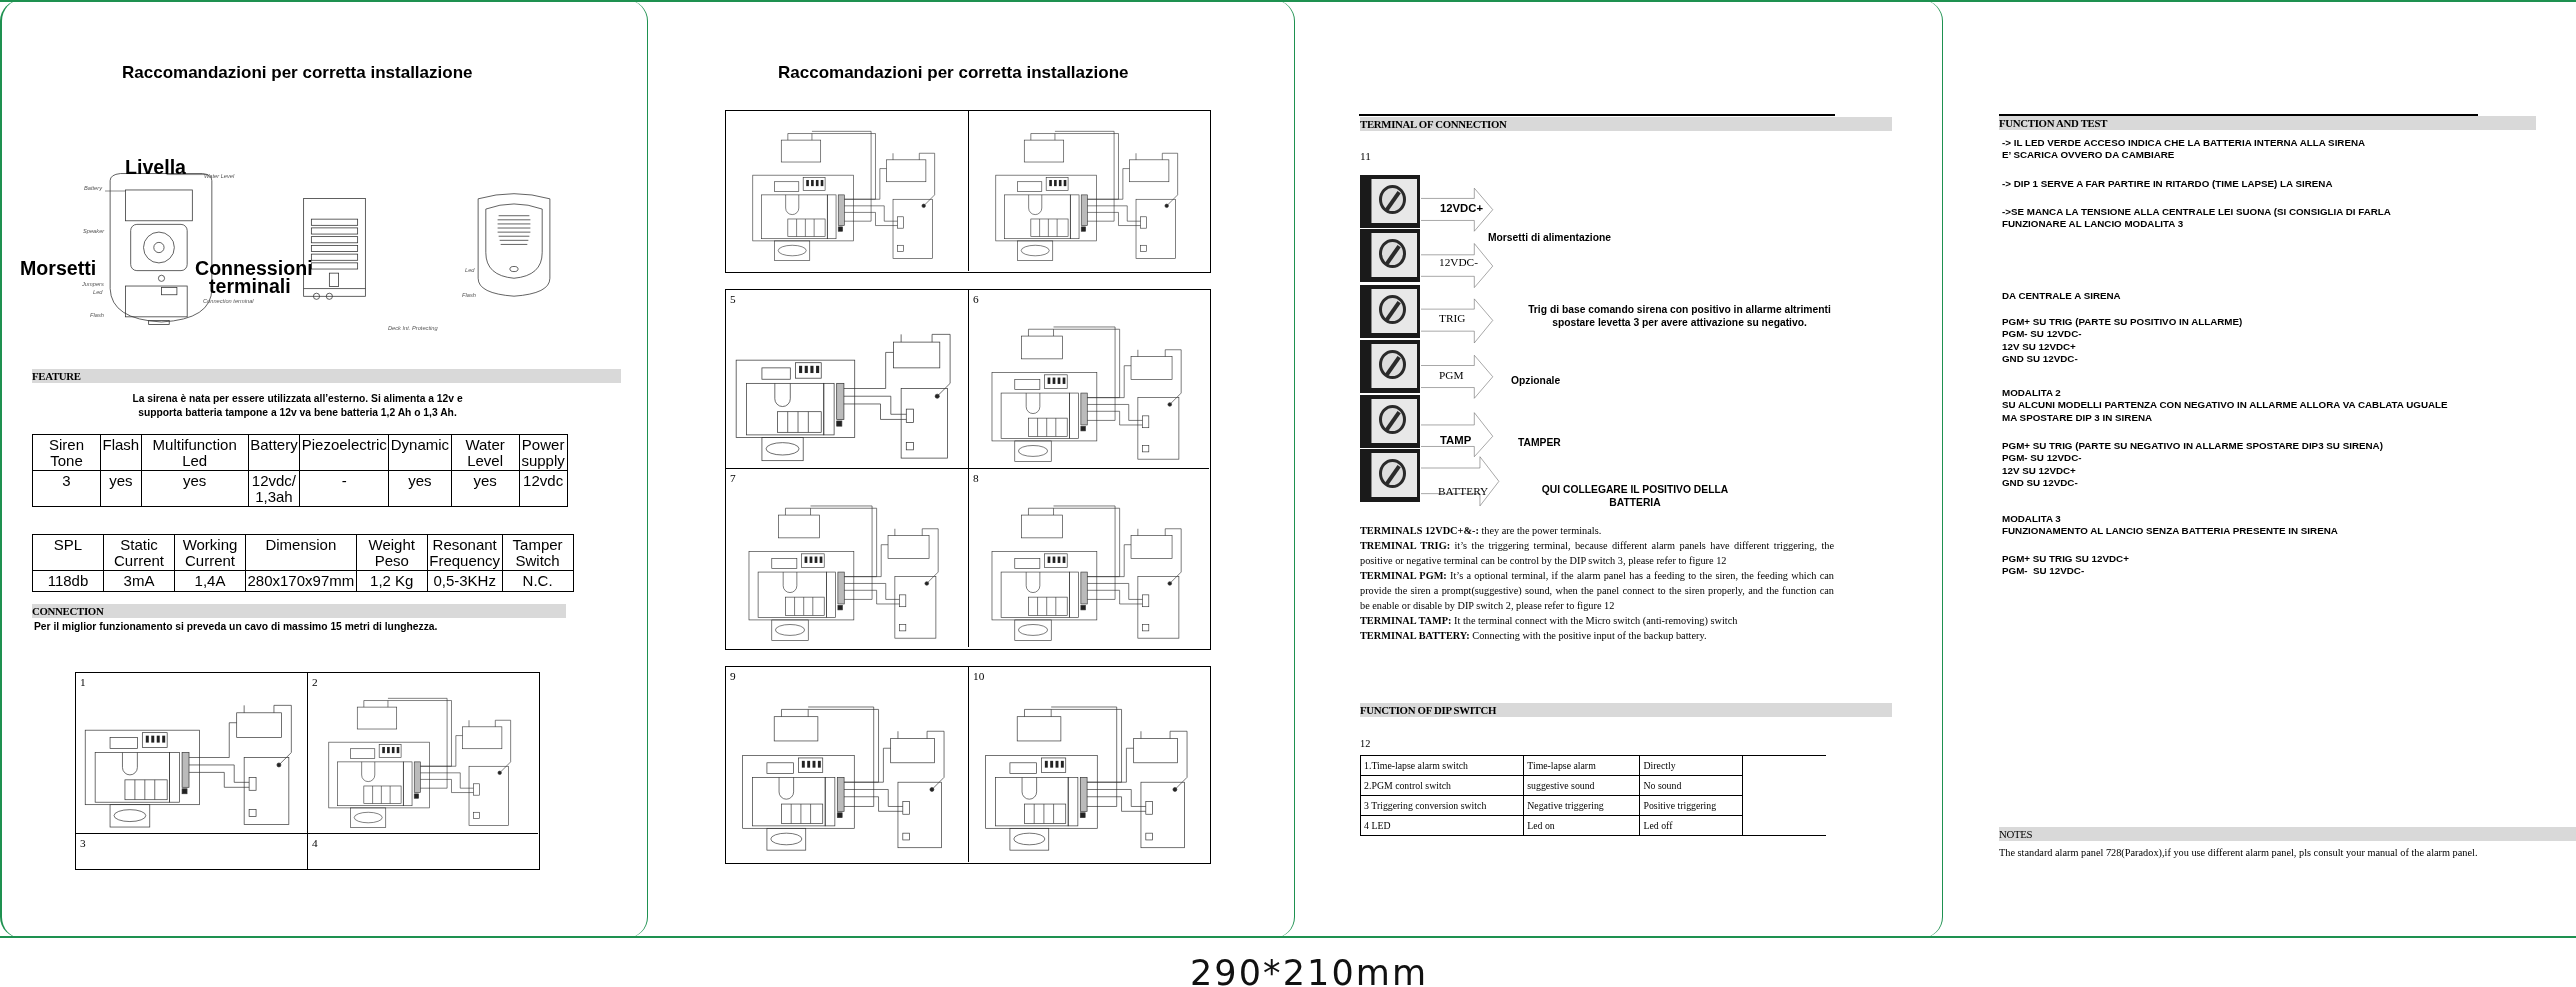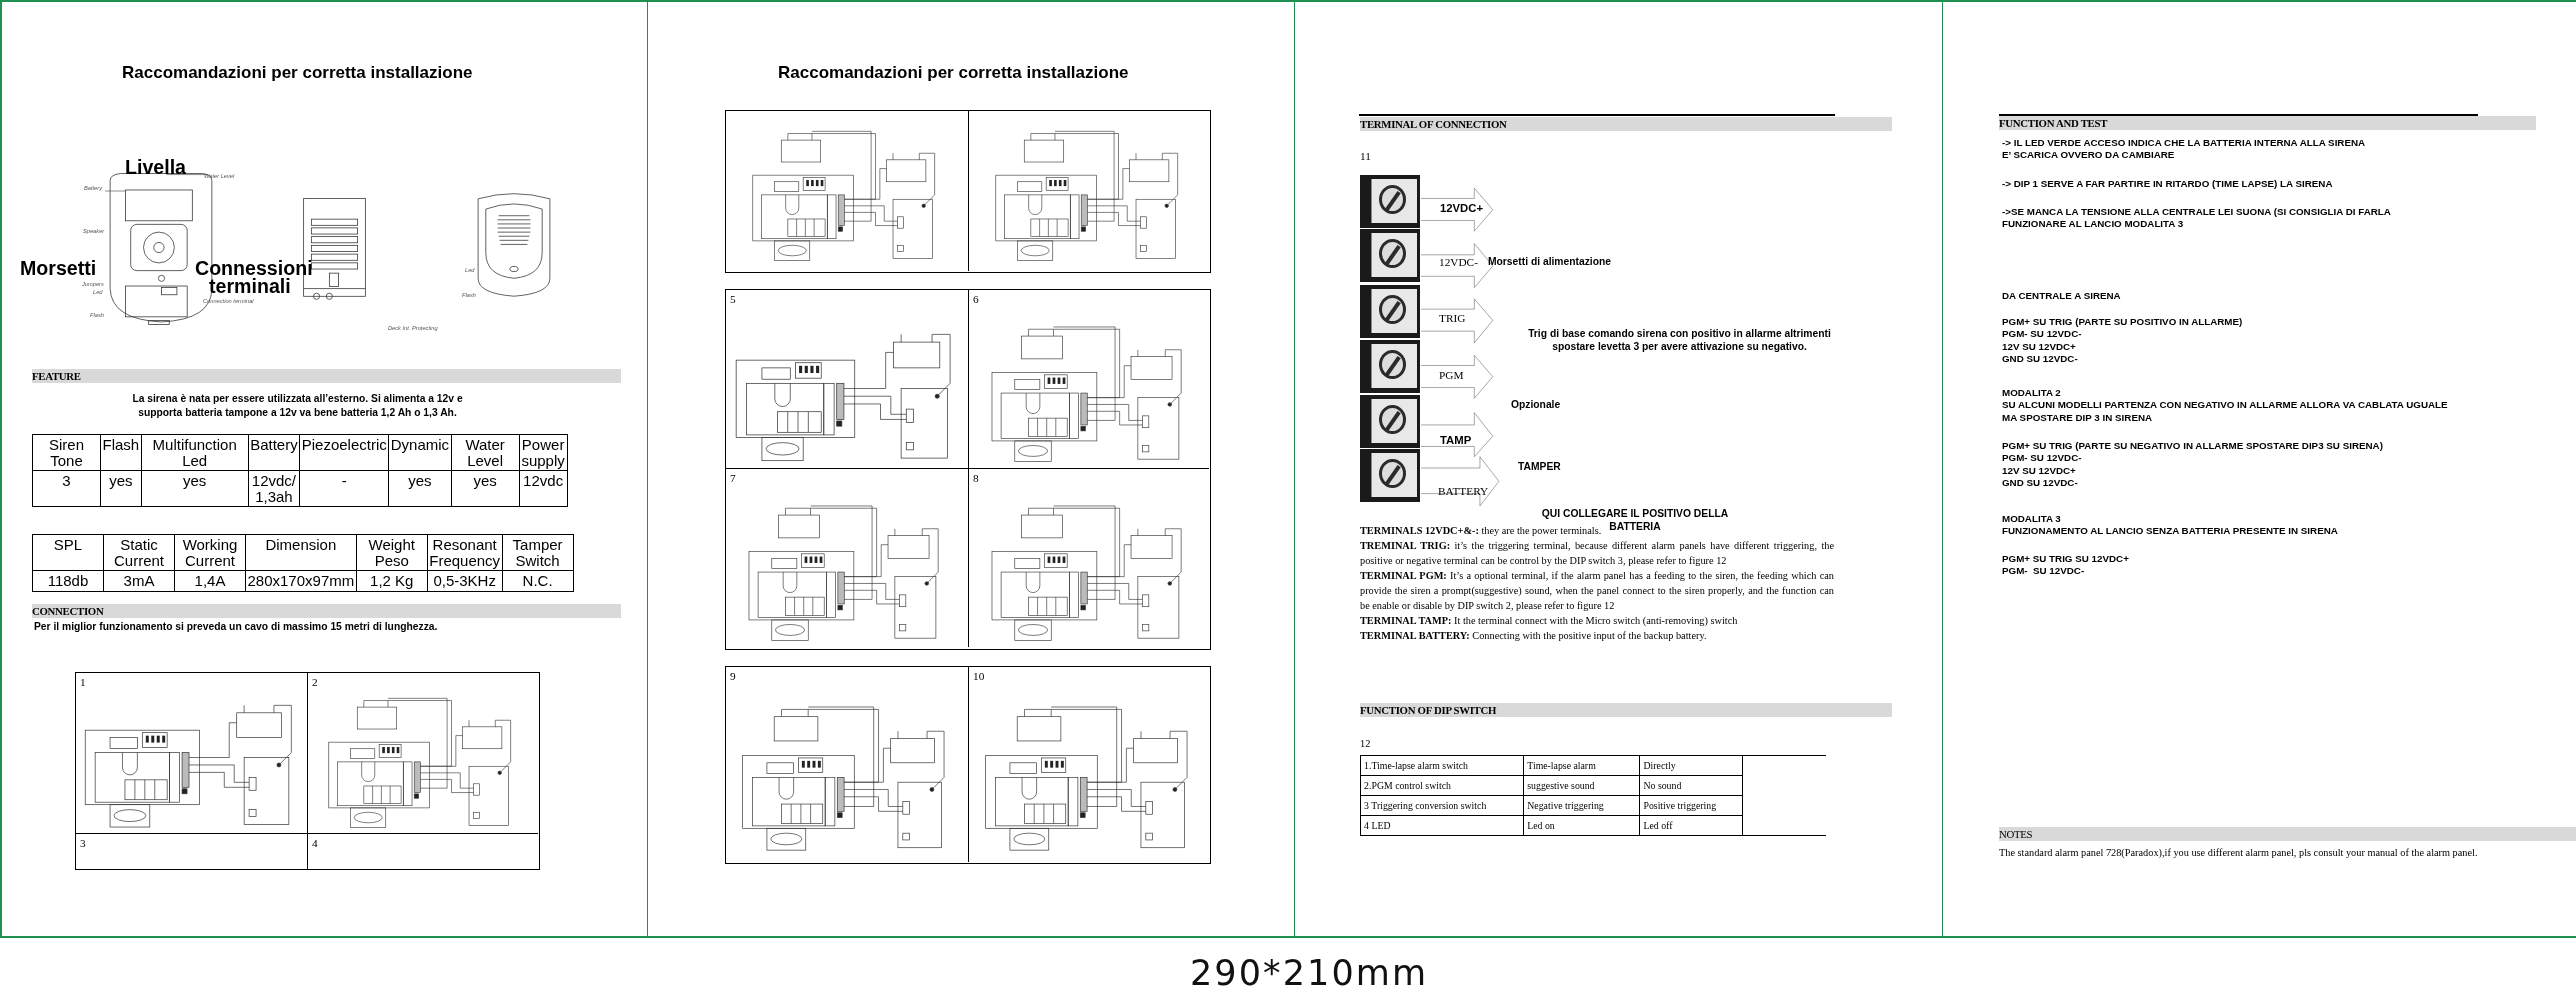--- a/index.html
+++ b/index.html
@@ -1,20 +1,20 @@
 <!DOCTYPE html>
 <html style="font-size:8.2px"><head>
 <meta charset="utf-8">
 <style>
   html, body { margin:0; padding:0; background:#ffffff; }
   body { width:2589px; height:987px; position:relative; overflow:hidden; color:#000;
          font-family:"Liberation Sans", sans-serif; }
   .sheet { position:absolute; left:0; top:0; width:2589px; height:938px;
            border-top:2.1px solid #1e9150; border-bottom:2.6px solid #1e9150; box-sizing:border-box; }
-  .page { position:absolute; top:0; height:938px; box-sizing:border-box; }
+  .page { position:absolute; top:0; height:938px; box-sizing:border-box;border-radius:21px; }
   .page.p1 { left:0; width:648px; border-left:2.1px solid #1e9150; border-right:1.5px solid #1e9150; }
   .page.p2 { left:648px; width:647px; border-right:1.5px solid #1e9150; }
   .page.p3 { left:1295px; width:648px; border-right:1.5px solid #1e9150; }
   .page.p4 { left:1942px; width:647px; border-right:2.1px solid #1e9150; }
   .abs { position:absolute; }
   .title { font-weight:bold; font-size:17px; white-space:nowrap; }
   .bar { position:absolute; background:#d9d9d9; height:14px; }
   .bar span { font-family:"Liberation Serif", serif; font-weight:bold; font-size:10.8px;
               position:absolute; left:0; top:1px; letter-spacing:-0.3px; white-space:nowrap; }
   .rule { position:absolute; height:1.5px; background:#000; }
@@ -32,21 +32,21 @@
   .term { position:absolute; left:0; width:60px; height:53px; background:#1a1a1a; }
   .term .face { position:absolute; left:11.3px; top:4.1px; width:45px; height:44px; background:#e8e8e8;
                 border-left:1.5px solid #888; }
   .term .screw { position:absolute; left:7.2px; top:6.2px; width:27px; height:29px; border-radius:50%;
                  border:3.6px solid #2a2a2a; background:#ddd; box-sizing:border-box; }
   .term .slot { position:absolute; left:8.2px; top:2.1px; width:3.6px; height:21.6px; background:#2a2a2a;
                 transform:rotate(35deg); }
   .tlabel { position:absolute; font-size:11.3px; white-space:nowrap; }
   .tlabel.serif { font-family:"Liberation Serif", serif; }
   .tlabel.sans { font-weight:bold; }
-  .tdesc { position:absolute; font-weight:bold; font-size:10.3px; text-align:center; line-height:13.4px;margin-top:24px; }
+  .tdesc { position:absolute; font-weight:bold; font-size:10.3px; text-align:center; line-height:13.4px; }
   .para { position:absolute; font-family:"Liberation Serif", serif; font-size:10.3px; line-height:15px;
           text-align:justify; }
   .para b { font-weight:bold; }
   table.dip { position:absolute; border-collapse:collapse; font-family:"Liberation Serif", serif; font-size:9.8px; }
   table.dip td { border:1px solid #000; padding:1px 3.1px; height:17px; white-space:nowrap; }
   table.dip td.empty { border-top:none; border-bottom:none; border-right:none; }
   .ftext { position:absolute; font-weight:bold; font-size:9.8px; line-height:12.4px; white-space:pre; }
   .footer { position:absolute; left:1190px; top:953px; font-family:"DejaVu Sans", sans-serif;
             font-size:35px; letter-spacing:2.1px; font-weight:normal; color:#111; }
 </style>
@@ -225,21 +225,21 @@
       <td>3mA</td>
       <td>1,4A</td>
       <td>280x170x97mm</td>
       <td>1,2 Kg</td>
       <td>0,5-3KHz</td>
       <td>N.C.</td>
     </tr>
   </tbody>
     </table>
 
-  <div class="bar" style="left:30px; top:604px; width:589px;">
+  <div class="bar" style="left:30px; top:604px; width:534px;">
     <span>CONNECTION</span>
   </div>
   <div class="abs bold-sans" style="left:32px; top:621px; font-size:10.3px;">Per il miglior funzionamento si preveda un cavo di massimo 15 metri di lunghezza.</div>
 
   <div class="grid" style="left:73px; top:672px; width:465px; height:198px;">
     <div class="cell" style="left:0; top:0; width:232px; height:161px; border-right:1px solid #000; border-bottom:1.5px solid #000;">
       <div class="cellnum">1</div>
       <svg class="abs" style="left:0; top:10.3px;" width="232" height="149" viewBox="0 0 450 300">
           <use href="#wiring"></use>
         </svg>

